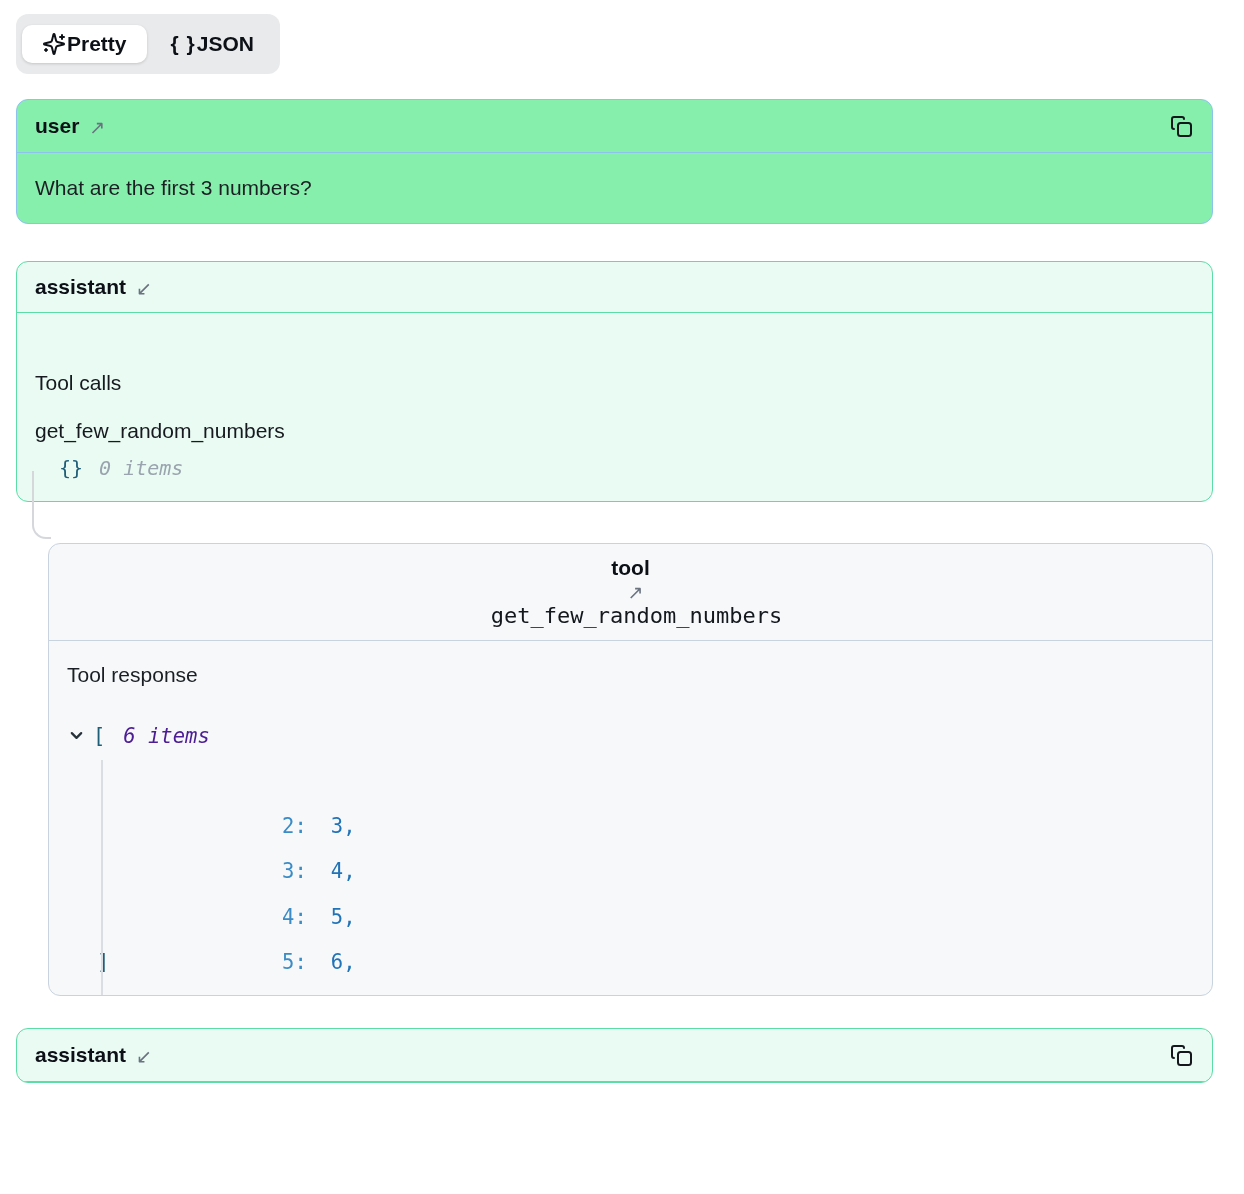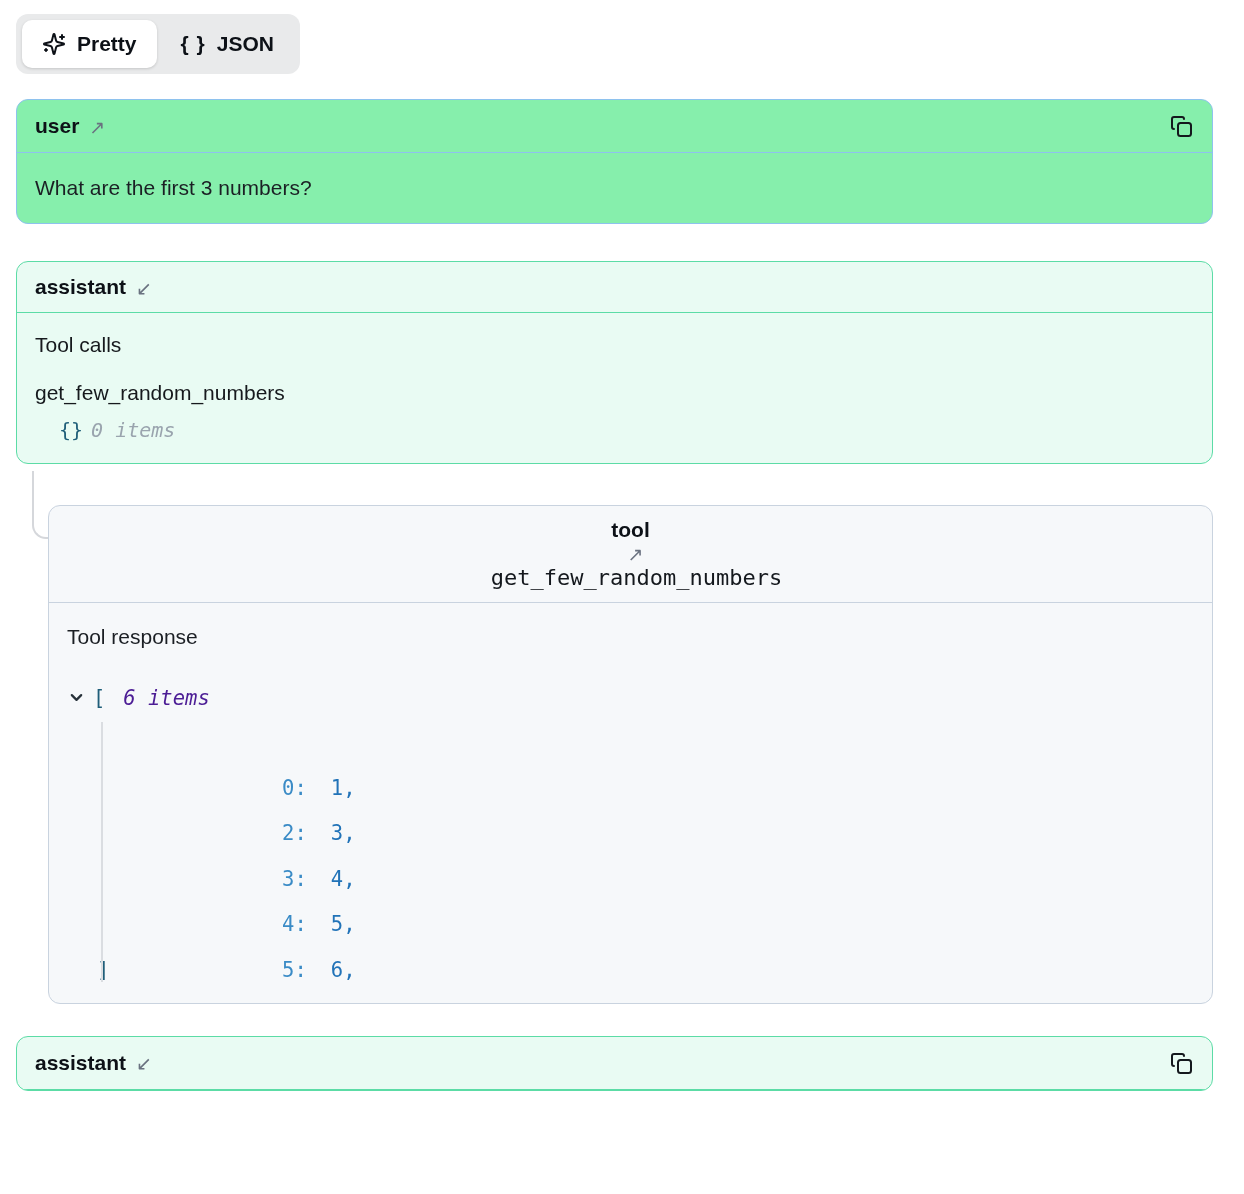--- a/index.html
+++ b/index.html
@@ -10,21 +10,21 @@
   }
   .page{position:relative;width:1244px;height:1194px;}
 
   
   .toggle-group{
     display:inline-flex;align-items:center;gap:4px;
     margin:14px 0 0 16px;padding:6px;height:60px;box-sizing:border-box;
     background:#e9eaeb;border-radius:12px;
   }
   .tab{
-    display:flex;align-items:center;gap:11px;height:48px;padding:0 20px;
+    display:flex;align-items:center;gap:1px;height:38px;padding:0 20px;
     border-radius:10px;font-size:21px;font-weight:600;color:#0d1117;cursor:pointer;
     box-sizing:border-box;white-space:pre;
   }
   .tab.active{background:#ffffff;box-shadow:0 1px 3px rgba(0,0,0,.16);}
   .tab .icon-spark{display:flex;align-items:center;}
   .tab .braces{font-weight:600;letter-spacing:1px;}
 
   
   .card{border-radius:12px;border:1.5px solid;box-sizing:border-box;overflow:hidden;}
   .card-header{display:flex;align-items:center;padding:13px 18px;border-bottom:1.5px solid;}
@@ -37,27 +37,27 @@
   .card-body{padding:21px 18px;font-size:21px;line-height:28px;color:#1b1f24;}
 
   .card-user{margin:25px 31px 0 16px;border-color:#8ec2ee;background:#86efac;}
   .card-user .card-header{border-bottom-color:#8ec2ee;}
 
   .card-assistant{margin:37px 31px 0 16px;border-color:#5cdca6;background:#e9fbf3;}
   .card-assistant .card-header{border-bottom-color:#5cdca6;}
   .card-assistant.final{margin-top:32px;}
 
   .tc-body{padding:18px 18px;font-size:21px;line-height:28px;}
-  .tc-label{margin-bottom:20px;}
+  .tc-label{margin-bottom:20px;margin-top:38px;}
   .tc-name{margin-bottom:8px;}
   .tc-args{
     padding-left:24px;font-family:"DejaVu Sans Mono",monospace;font-size:20px;line-height:30px;
   }
   .tc-args .braces-mono{color:#1f5e79;}
-  .tc-args .summary{color:#9aa4ae;font-style:italic;margin-left:8px;}
+  .tc-args .summary{color:#9aa4ae;font-style:italic;margin-left:16px;}
 
   
   .connector{
     position:absolute;left:32px;top:471px;width:17px;height:66px;
     border-left:2px solid #d5d7db;border-bottom:2px solid #d5d7db;
     border-bottom-left-radius:14px;z-index:0;
   }
 
   .card-tool{
     margin:41px 31px 0 48px;border-color:#c9d3df;background:#f6f8fa;
@@ -162,23 +162,20 @@
             <svg width="15" height="15" viewBox="0 0 16 16" fill="none" stroke="#273139" stroke-width="2.4" stroke-linecap="round" stroke-linejoin="round">
               <polyline points="3,5.5 8,10.5 13,5.5"></polyline>
             </svg>
           </span>
           <span class="bracket">[</span>
           <span class="summary">6 items</span>
         </div>
         <div class="guide"></div>
         <div class="rows">
             <div class="tree-row">
-            <span class="k">0:</span><span class="v">1,</span>
-          </div>
-            <div class="tree-row">
             <span class="k">2:</span><span class="v">3,</span>
           </div>
             <div class="tree-row">
             <span class="k">3:</span><span class="v">4,</span>
           </div>
             <div class="tree-row">
             <span class="k">4:</span><span class="v">5,</span>
           </div>
             <div class="tree-row">
             <span class="k">5:</span><span class="v">6,</span>

